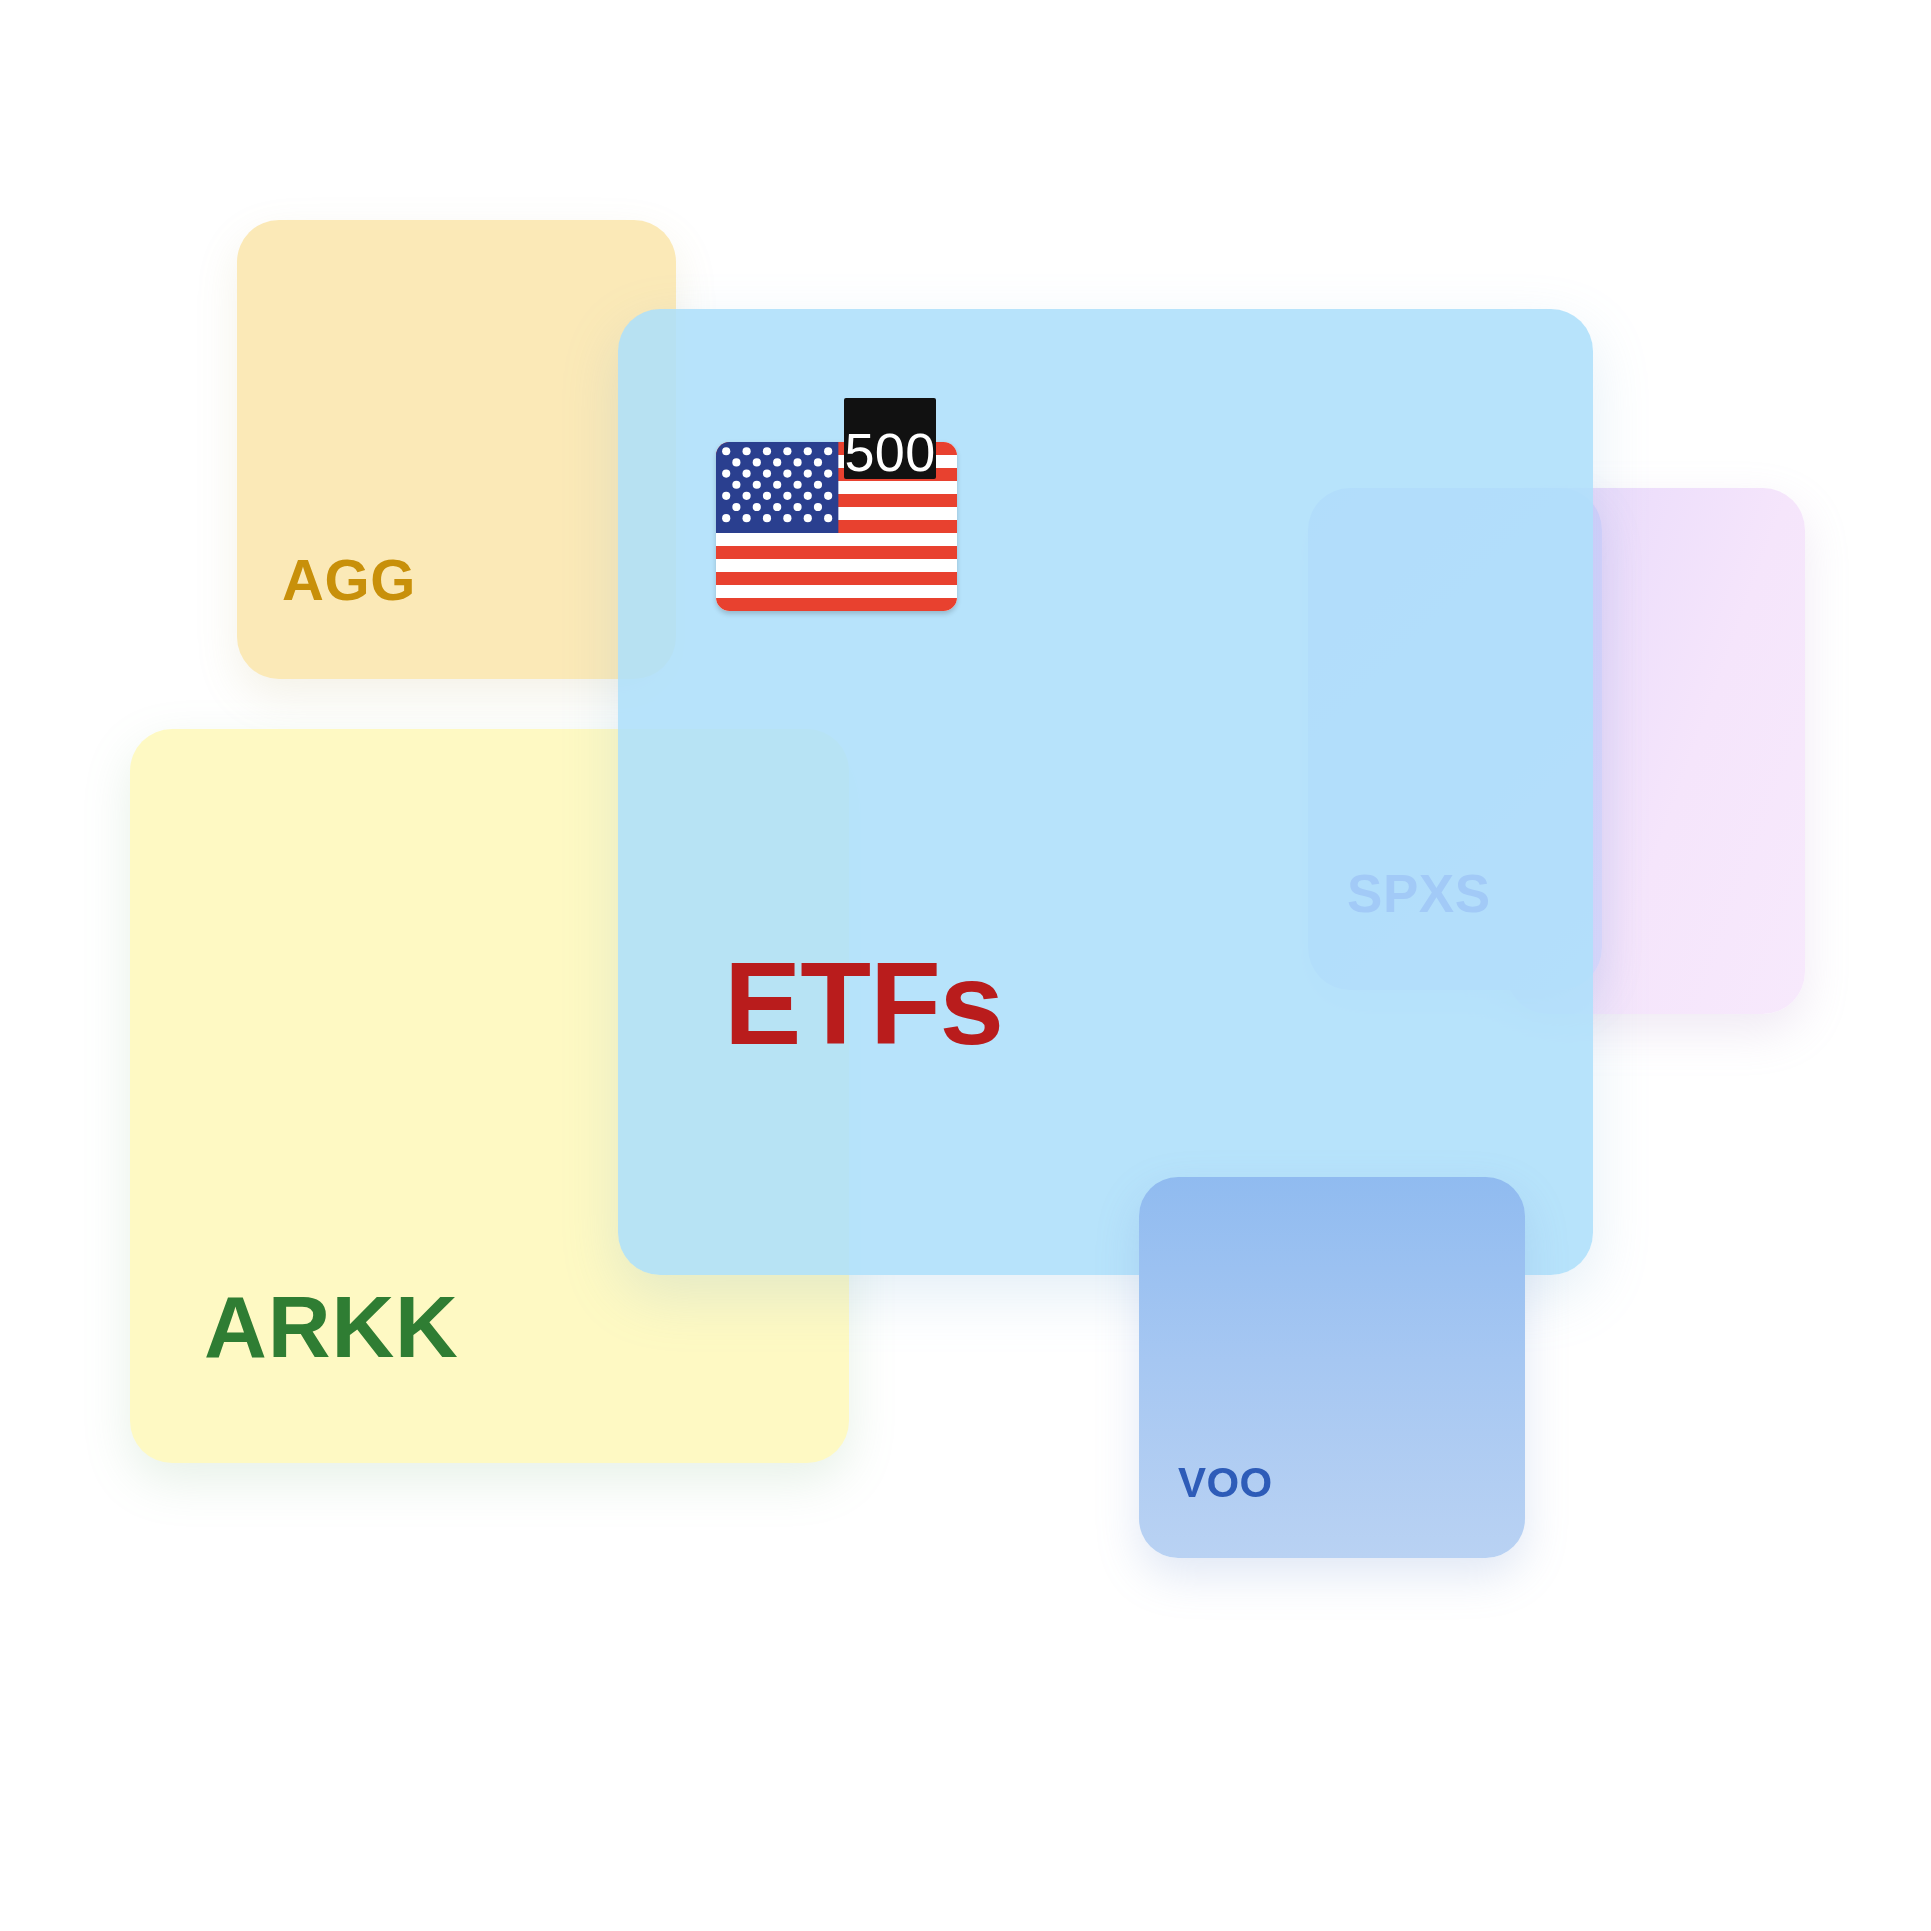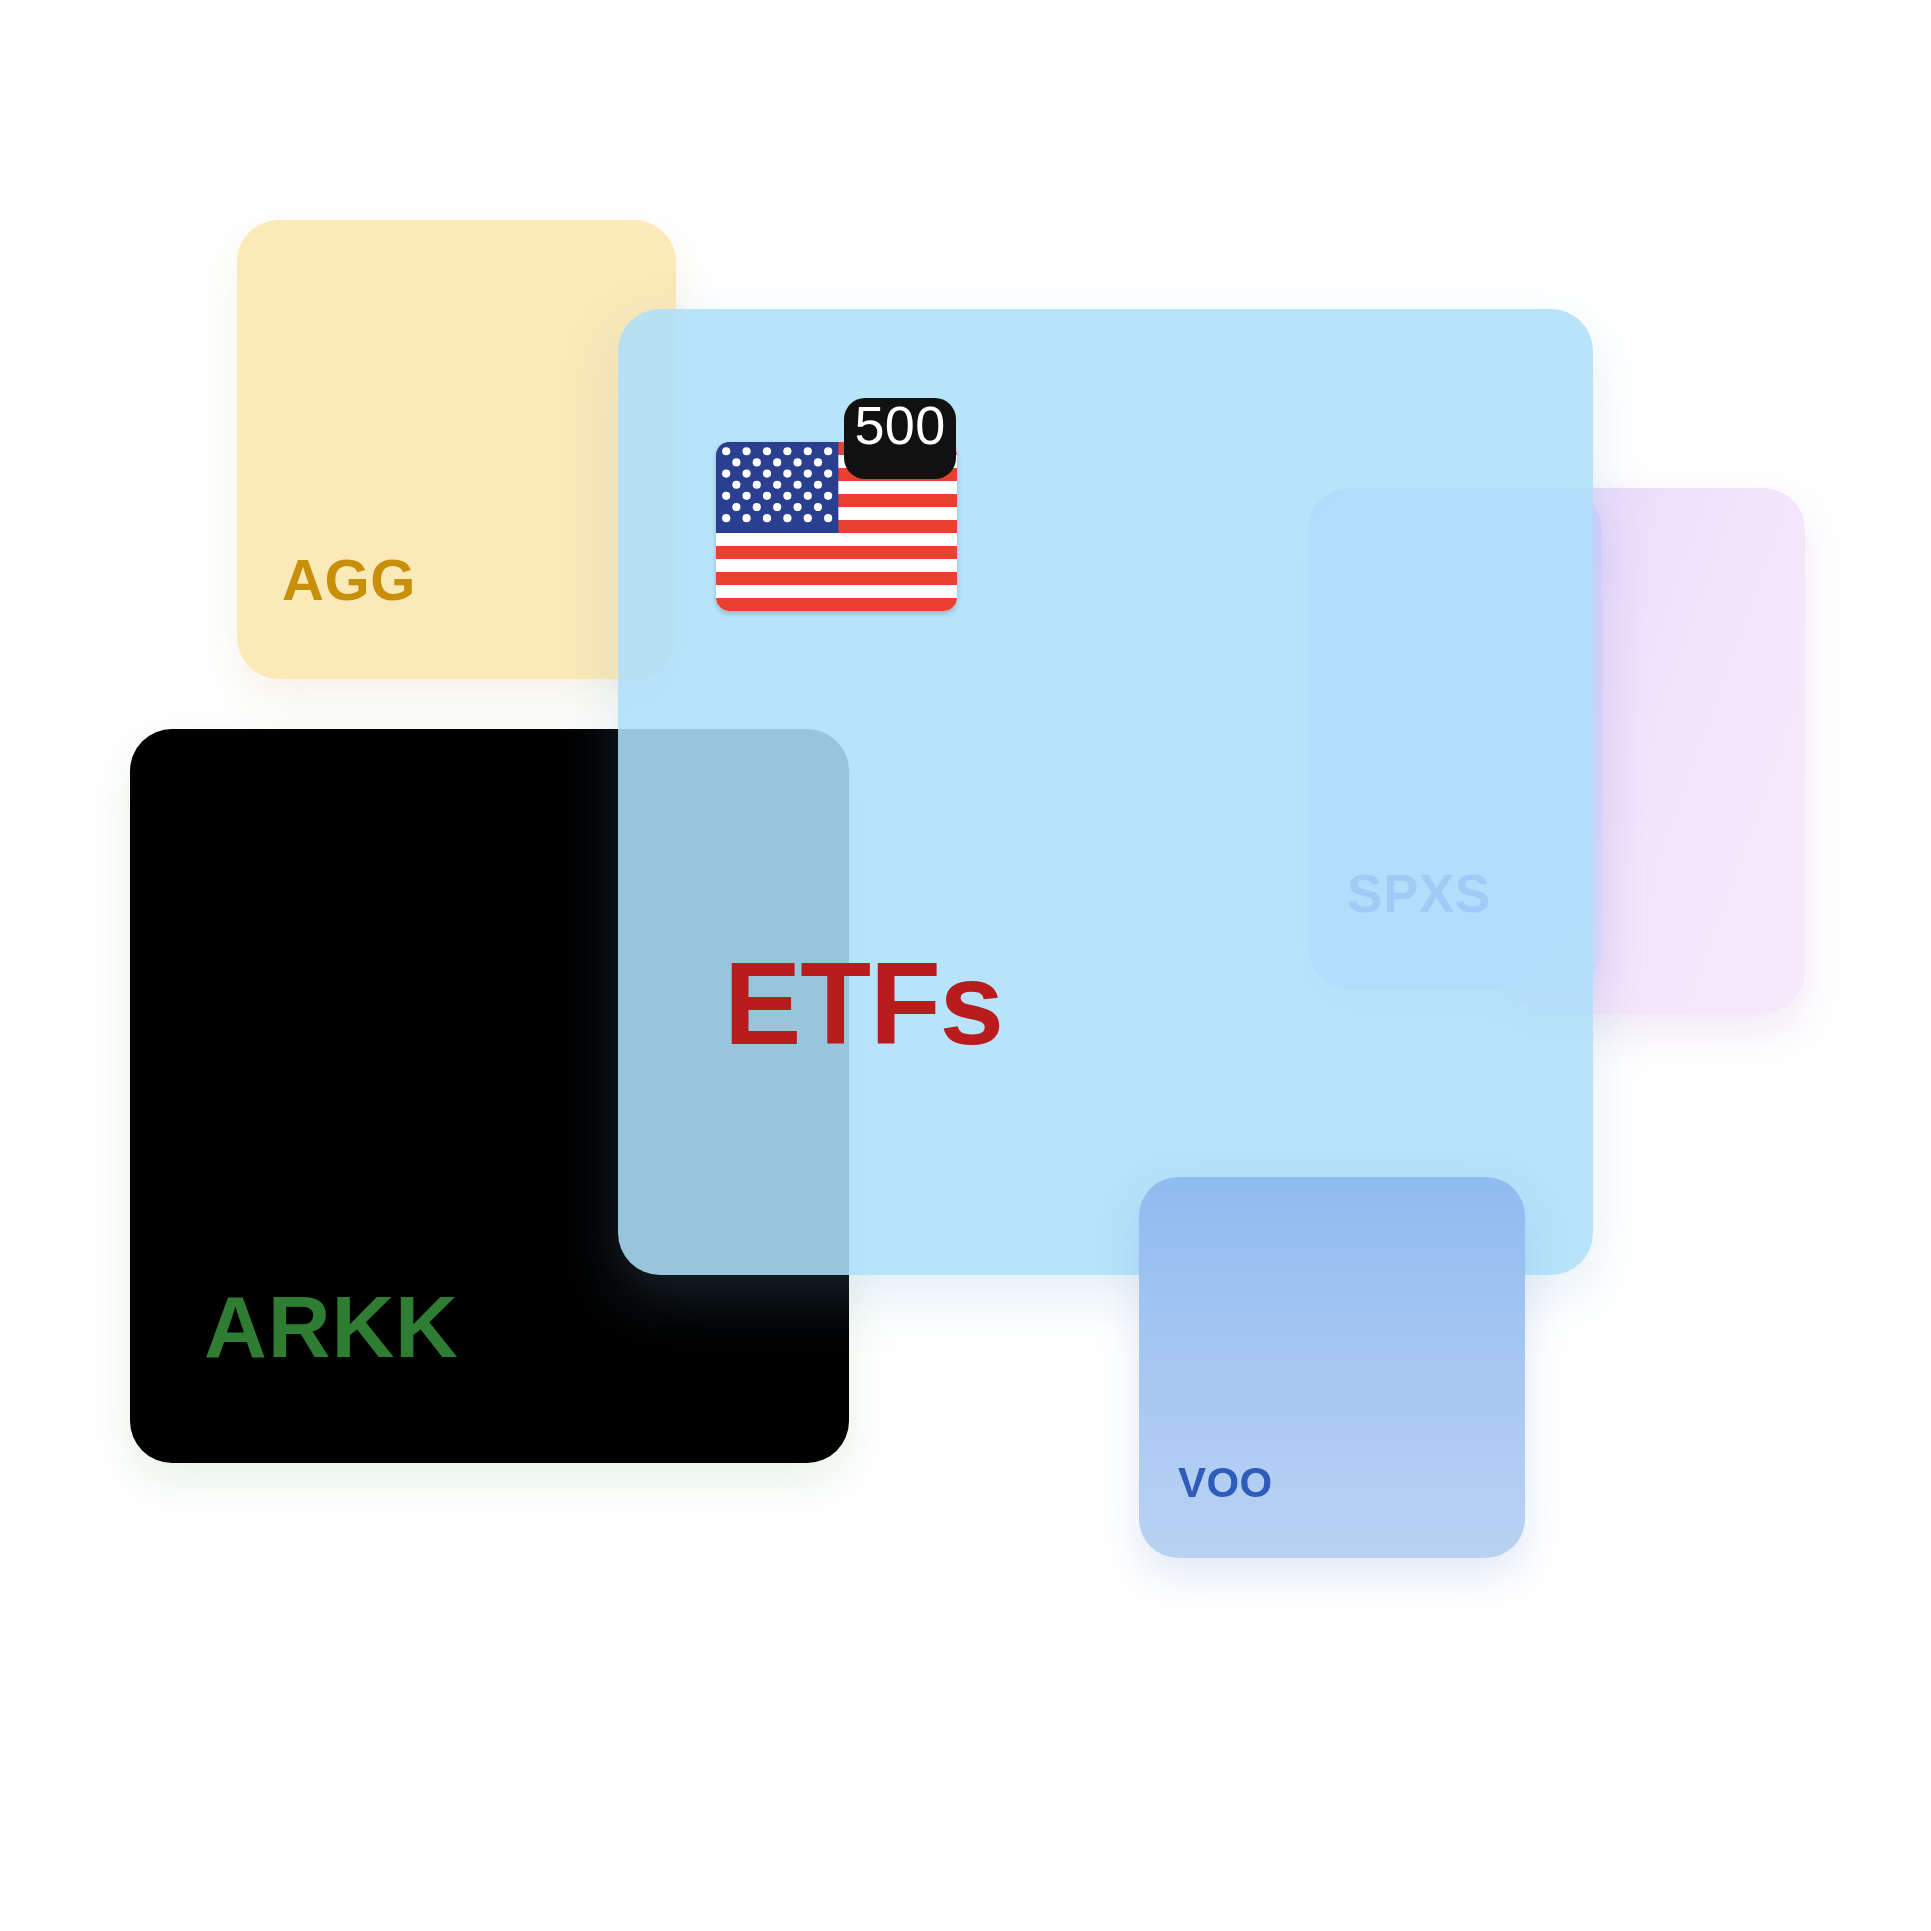--- a/index.html
+++ b/index.html
@@ -53,21 +53,21 @@
     font-size: 58px;
     color: #c8900a;
   }
 
   
   #card-arkk {
     left: 130px;
     top: 729px;
     width: 719px;
     height: 734px;
-    background: #000000;
+    background: #fef9c3;
     border-radius: 42px;
     box-shadow: 0 17.4px 48px rgba(120, 180, 130, 0.18);
     z-index: 2;
   }
   #card-arkk .ticker {
     left: 74px;
     bottom: 93px;
     font-size: 87px;
     color: #2f7d33;
   }
@@ -159,26 +159,26 @@
     overflow: hidden;
     box-shadow: 0 2.9px 5.8px rgba(0, 0, 0, 0.18);
   }
   #flag-icon svg { display: block; width: 100%; height: 100%; }
 
   
   #badge-500 {
     position: absolute;
     left: 128px;
     top: -44px;
-    width: 112px;
+    width: 92px;
     height: 81px;
     background: #111111;
-    border-radius: 21px;
+    border-radius: 2px;
     display: flex;
-    align-items: flex-start;
+    align-items: flex-end;
     justify-content: center;
     z-index: 8;
   }
   #badge-500 .badge-text {
     color: #ffffff;
     font-size: 54px;
     font-weight: 400;
     line-height: 1;
     letter-spacing: 0.005em;
   }

